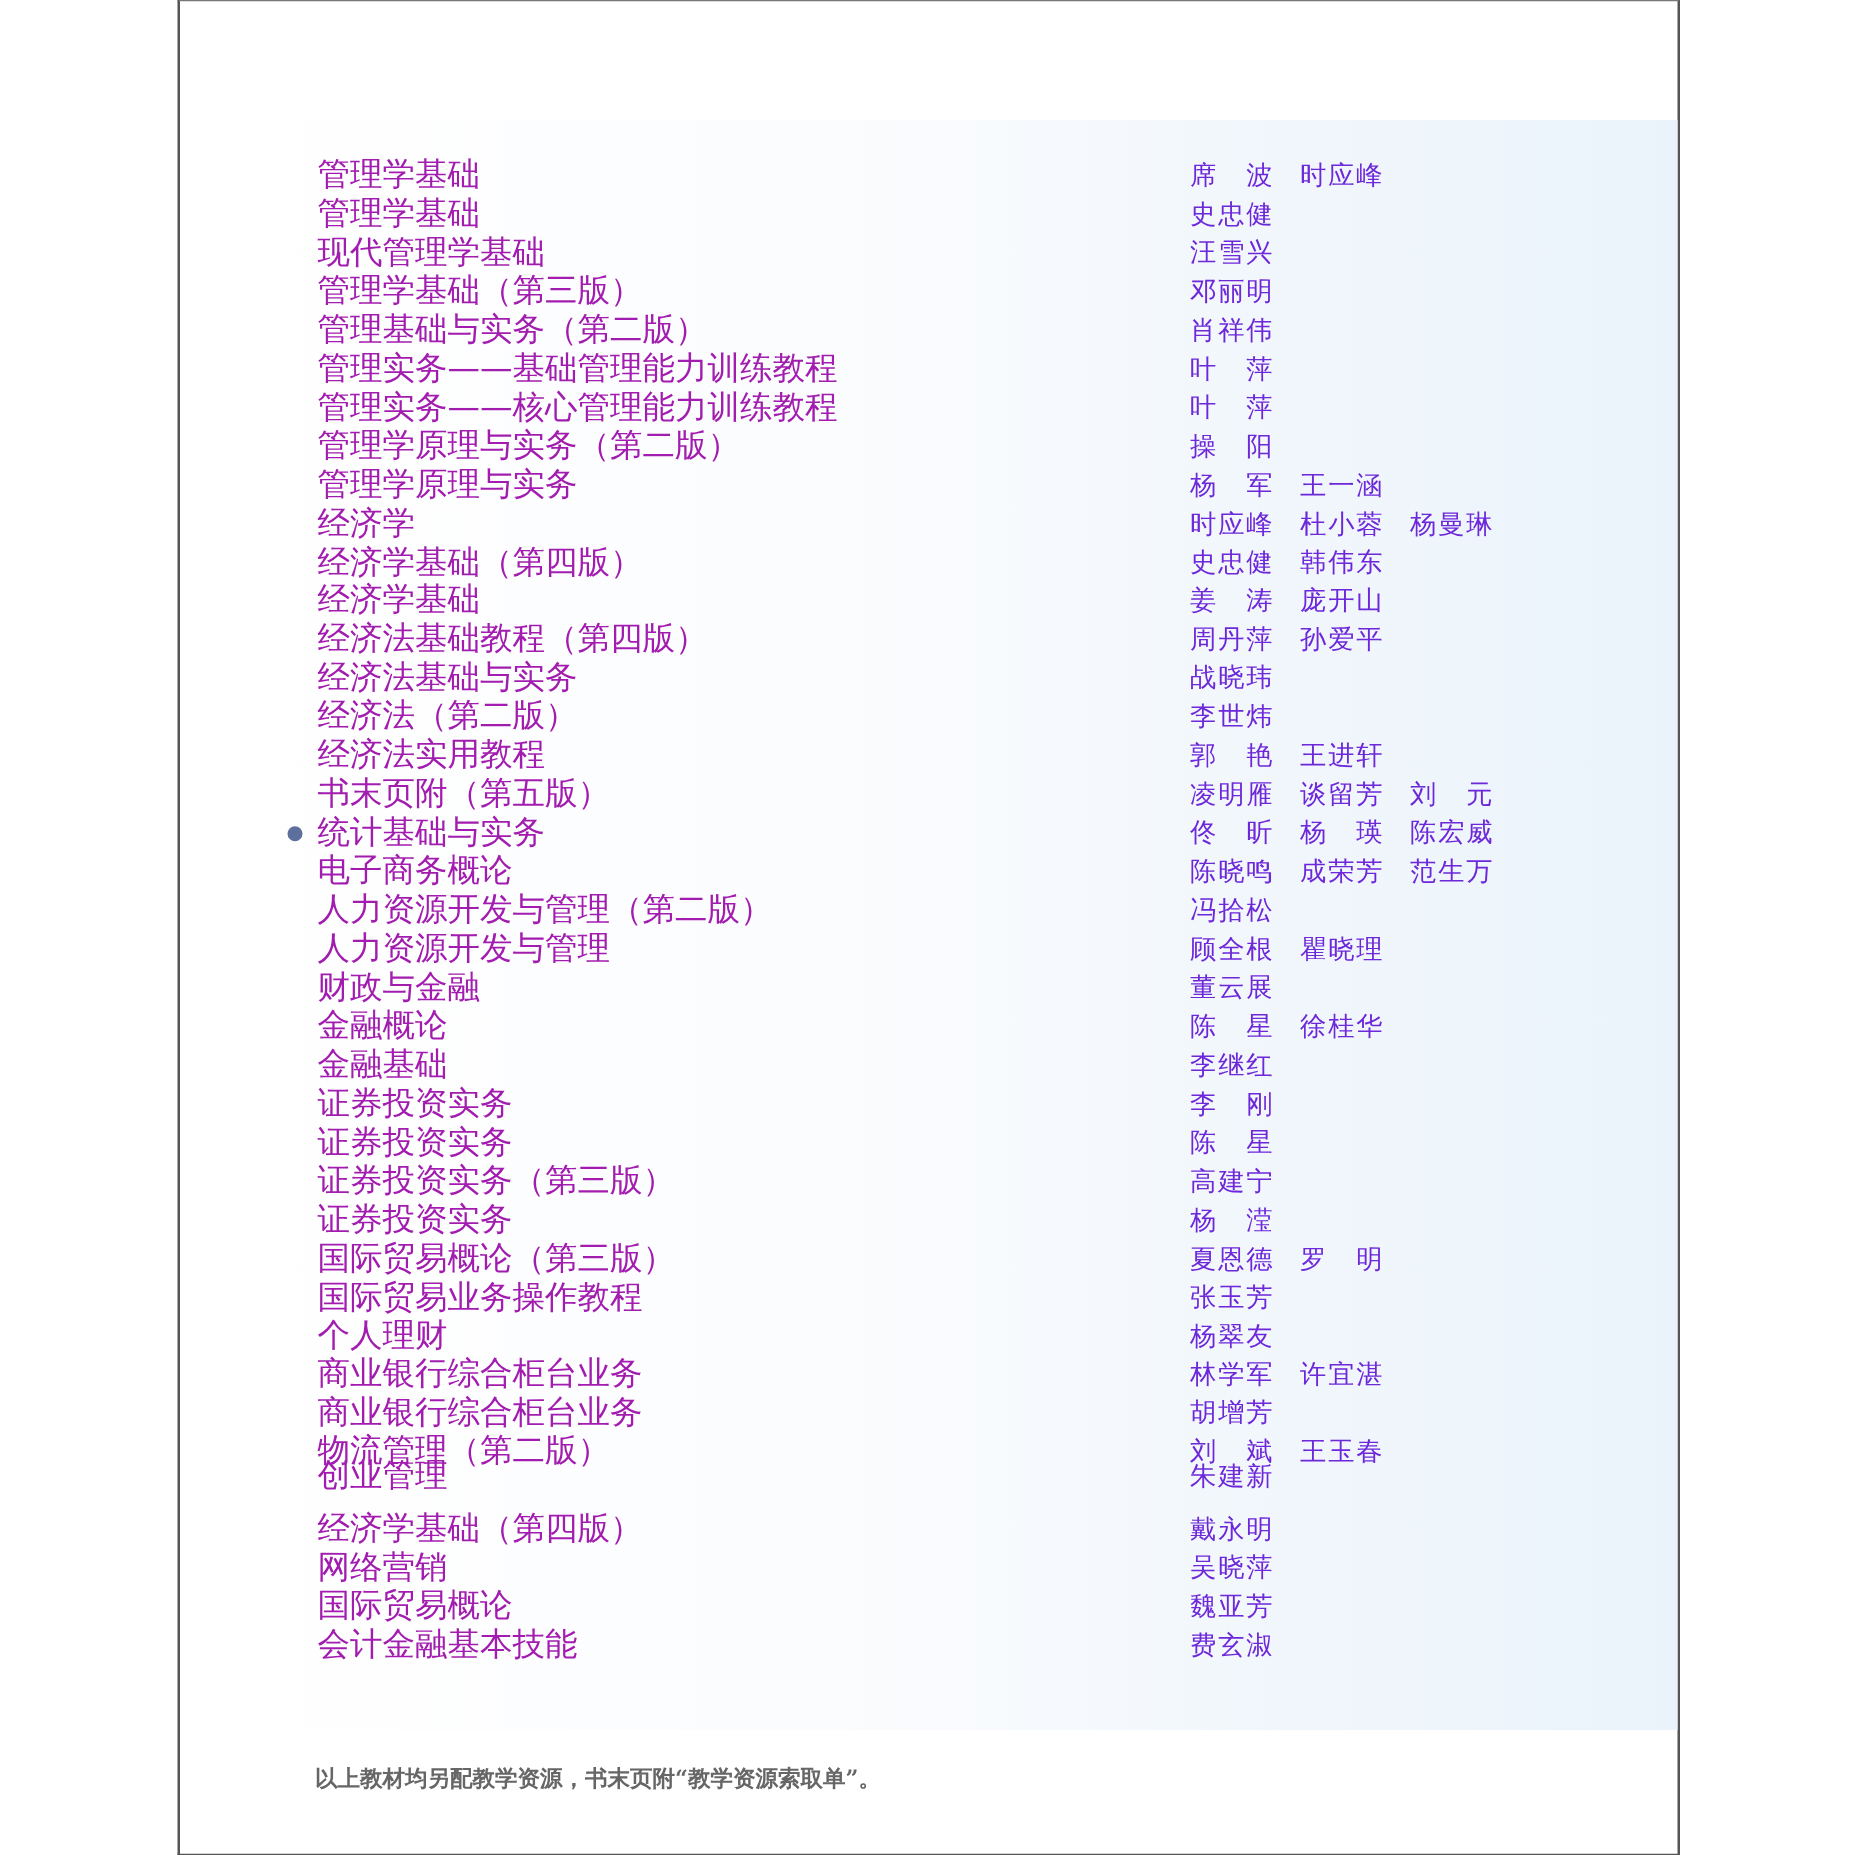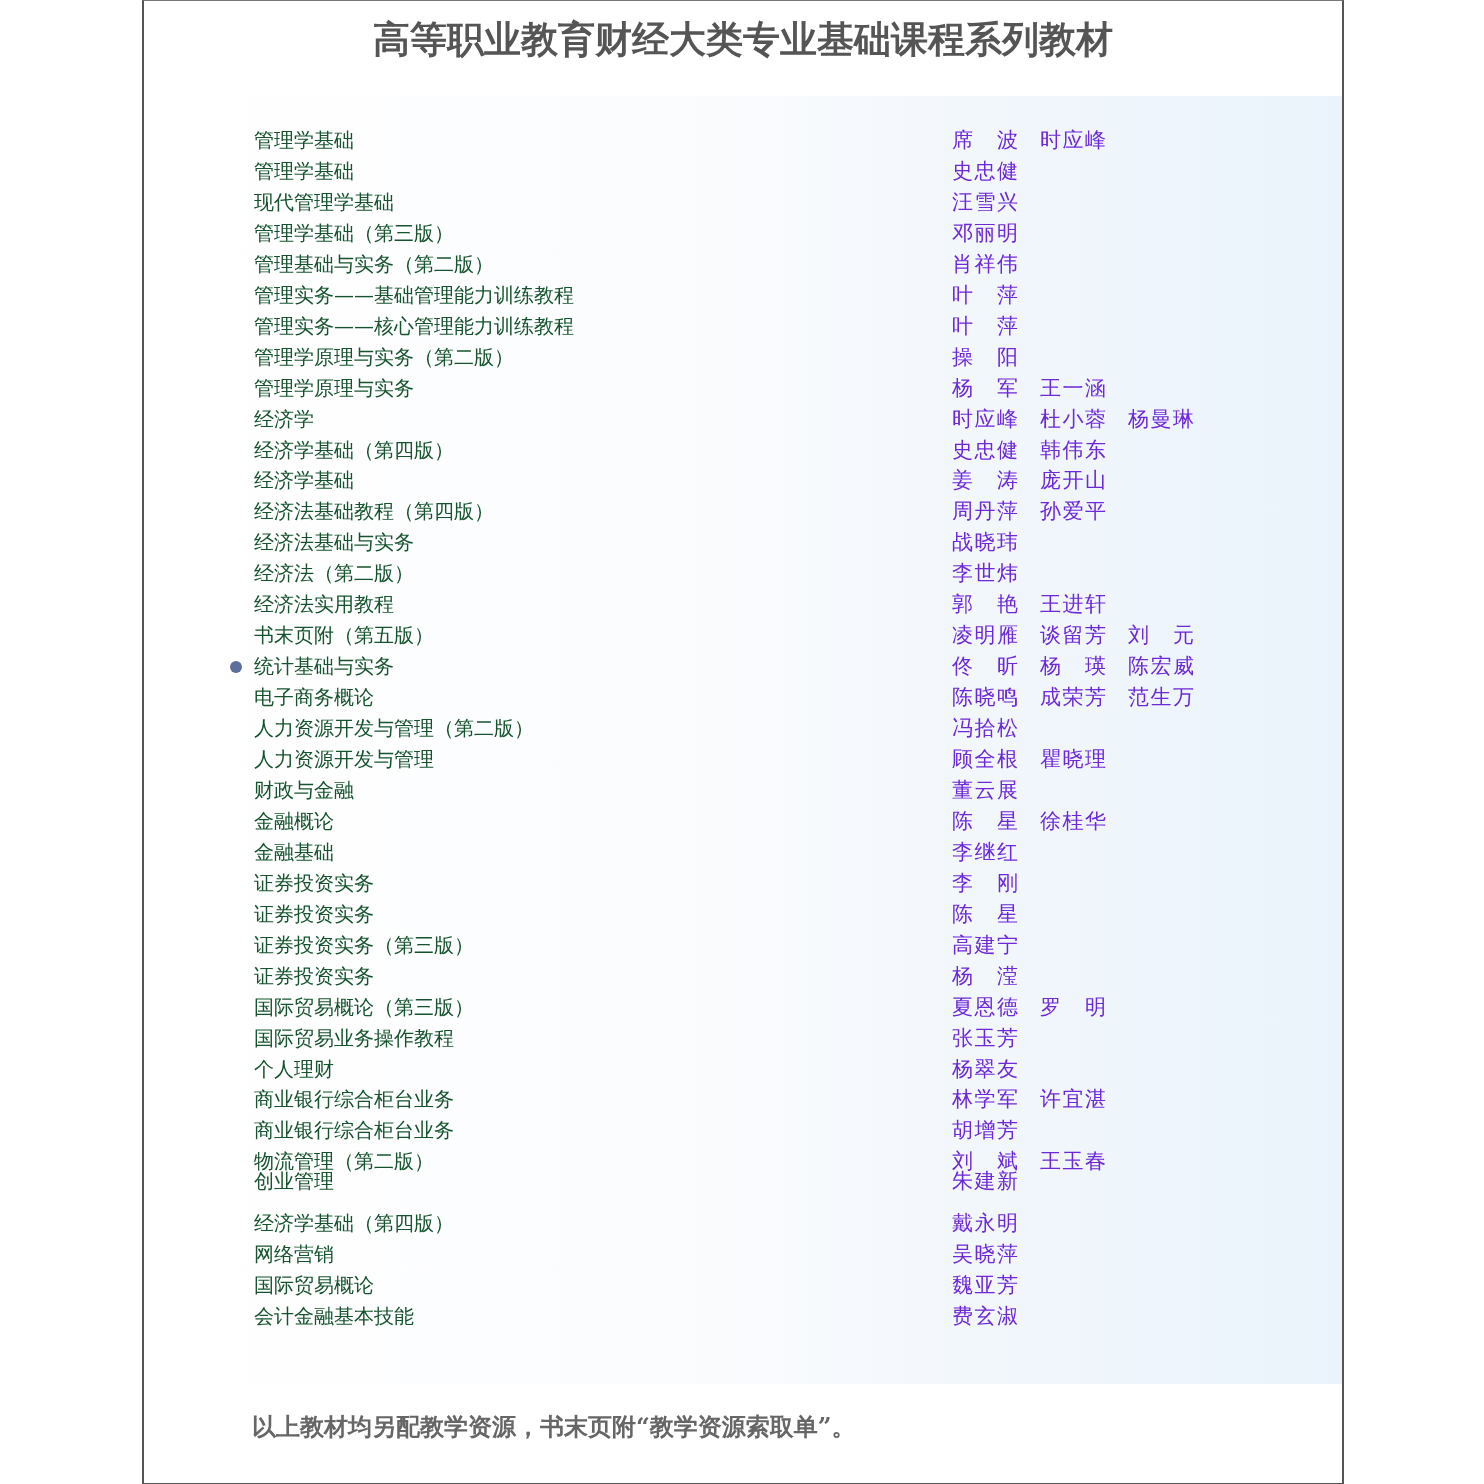--- a/index.html
+++ b/index.html
@@ -15,44 +15,43 @@
     background: linear-gradient(90deg, #ffffff 0%, #fbfcfe 45%, #f2f7fc 70%, #eaf3fb 100%);
   }
   .title {
     position: absolute; left: 0; top: 14px; width: 1198px; text-align: center;
     font-family: "DejaVu Serif", "Liberation Serif", serif; font-weight: bold;
     font-size: 37px; color: #555; letter-spacing: 0px;
   }
   .list { position: absolute; left: 0; top: 124px; width: 1198px; }
   .row { position: absolute; left: 0; width: 1198px; height: 31px; }
   .book {
-    position: absolute; left: 110px; top: 0; font-size: 20px; color: #14532d; white-space: nowrap; line-height: 31px; text-align: center;
+    position: absolute; left: 110px; top: 0; font-size: 26px; color: #a21caf; white-space: nowrap; line-height: 31px; text-align: center;
   }
   .bullet {
     position: absolute; left: 86px; top: 10px; width: 12px; height: 12px; border-radius: 50%; background: #5d6f9c;
   }
   .authors { position: absolute; left: 808px; top: 0; height: 31px; }
   .author {
     position: absolute; top: 0; font-size: 21px; color: #6d28d9; white-space: nowrap; line-height: 31px;
     width: 66px; text-align-last: justify; text-align: justify;
   }
   .a0 { left: 0; }
   .a1 { left: 88px; }
   .a2 { left: 176px; }
   .footer {
     position: absolute; left: 108px; top: 1410px; font-family: "DejaVu Serif", "Liberation Serif", serif;
-    font-weight: bold; font-size: 24px; color: #666; white-space: nowrap;
+    font-weight: bold; font-size: 18px; color: #666; white-space: nowrap;
   }
 </style>
 </head>
 <body>
 
 <div class="page">
   <div class="tint"></div>
-  <div class="title">高等职业教育财经大类专业基础课程系列教材</div>
   <div class="list" id="book-list">
       <div class="row" style="top: 0px;">
         <span class="book">管理学基础</span>
         <div class="authors">
           <span class="author a0">席　波</span>
           <span class="author a1">时应峰</span>
         </div>
       </div>
       <div class="row" style="top: 30.95px;">
         <span class="book">管理学基础</span>

